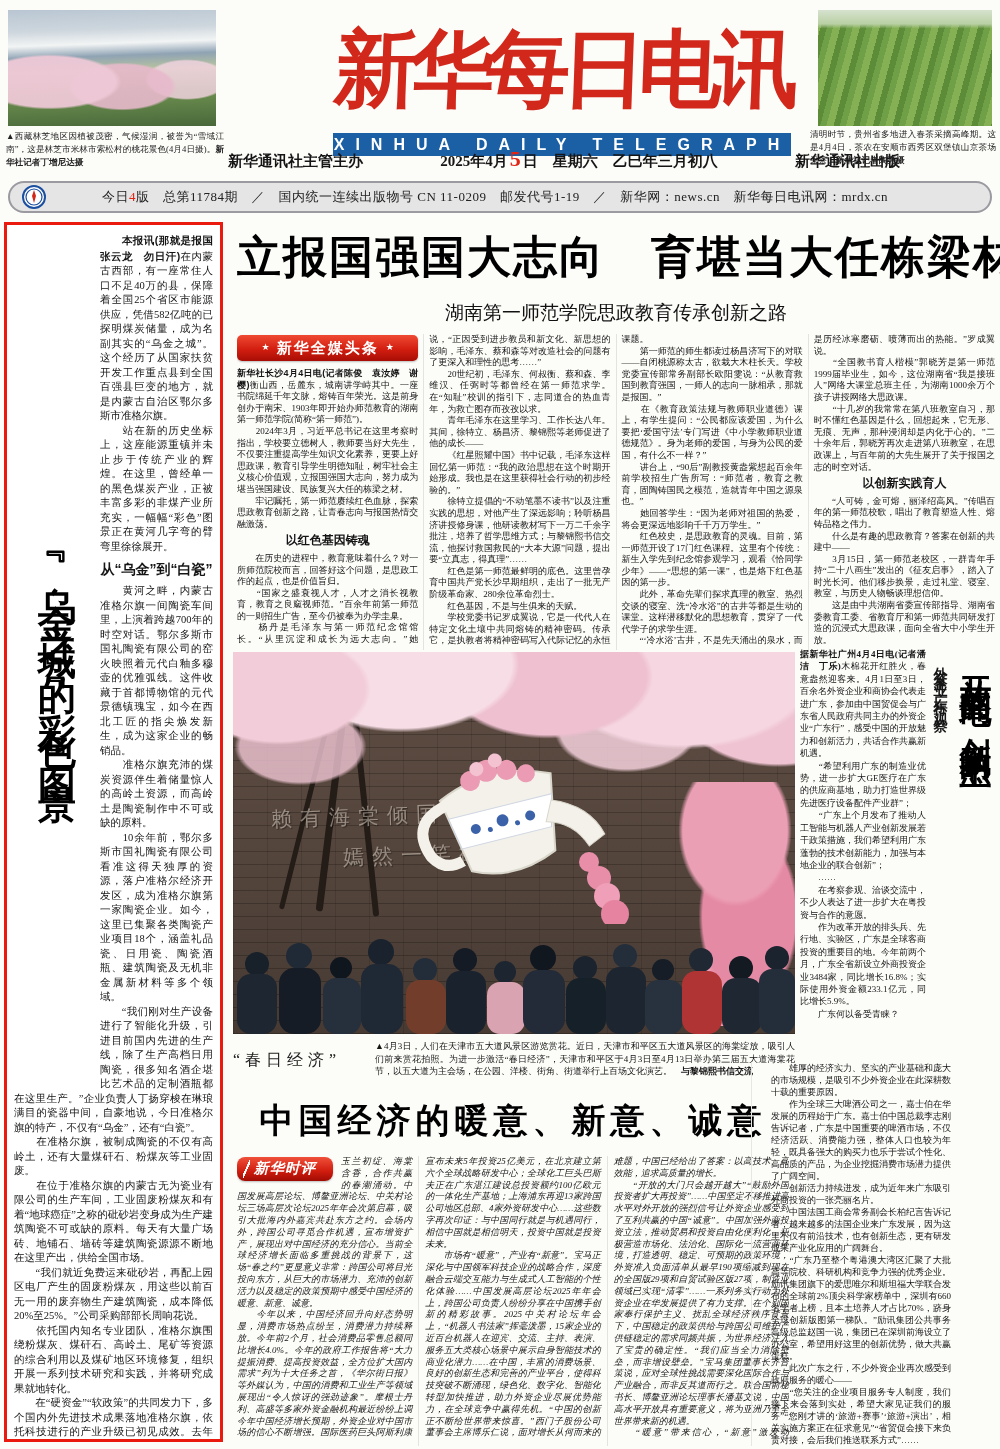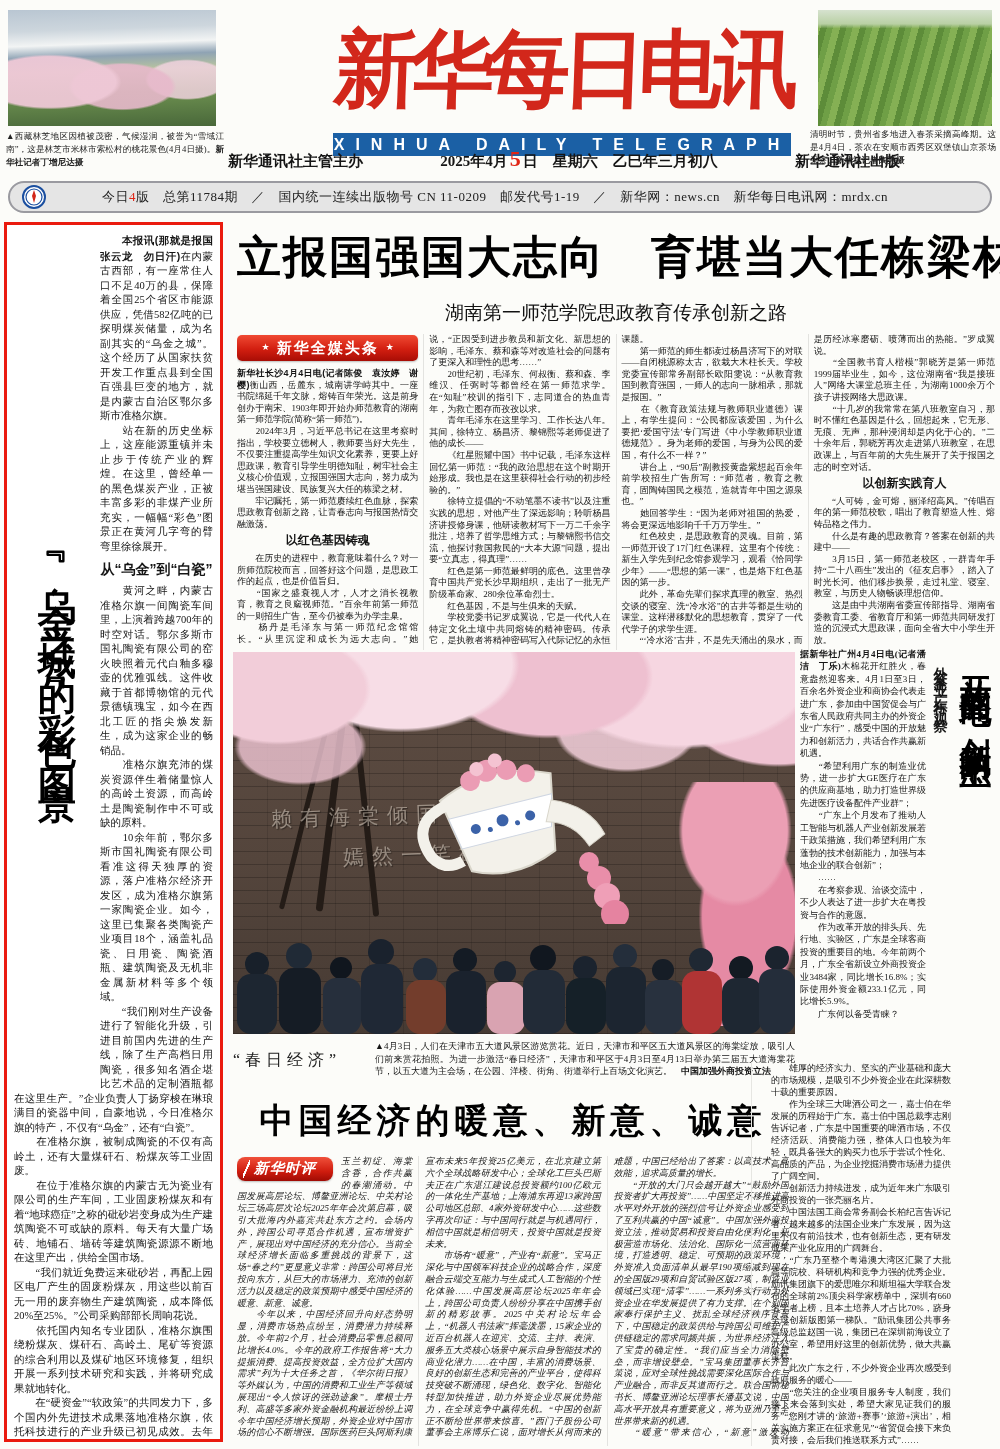--- a/index.html
+++ b/index.html
@@ -272,21 +272,21 @@
         <circle cx="508" cy="52" r="12" fill="#131a22"></circle>
           <rect x="489" y="62" width="40" height="56" rx="14" fill="#1e2732"></rect>
         <circle cx="544" cy="42" r="12" fill="#1b232e"></circle>
           <rect x="526" y="53" width="36" height="65" rx="13" fill="#242d3a"></rect>
       </g>
     </svg>
   </div>
 
   <div class="abs" id="caption-row">
     <div id="cap-label">“春日经济”</div>
-    <div id="cap-body"><span>▲4月3日，人们在天津市五大道风景区游览赏花。近日，天津市和平区五大道风景区的海棠绽放，吸引人们前来赏花拍照。为进一步激活“春日经济”，天津市和平区于4月3日至4月13日举办第三届五大道海棠花节，以五大道为主会场，在公园、洋楼、街角、街道举行上百场文化演艺。</span>　<b>中国加强外商投资立法</b></div>
+    <div id="cap-body"><span>▲4月3日，人们在天津市五大道风景区游览赏花。近日，天津市和平区五大道风景区的海棠绽放，吸引人们前来赏花拍照。为进一步激活“春日经济”，天津市和平区于4月3日至4月13日举办第三届五大道海棠花节，以五大道为主会场，在公园、洋楼、街角、街道举行上百场文化演艺。</span>　<b>与黎锦熙书信交流</b></div>
   </div>
 
   <h2 class="abs" id="a3-headline" style="margin:0;">中国经济的暖意、新意、诚意</h2>
   <div class="abs" id="a3-cols">
     <div class="badge2">
       <span class="slash"></span>
       <span>新华时评</span>
     </div>
     <p class="news-p"><span>玉兰初绽、海棠含香，合作共赢的春潮涌动。中国发展高层论坛、博鳌亚洲论坛、中关村论坛三场高层次论坛2025年年会次第启幕，吸引大批海内外嘉宾共赴东方之约。会场内外，跨国公司寻觅合作机遇，宣布增资扩产，展现出对中国经济的充分信心。当前全球经济增长面临多重挑战的背景下，这场“春之约”更显意义非常：跨国公司将目光投向东方，从巨大的市场潜力、充沛的创新活力以及稳定的政策预期中感受中国经济的暖意、新意、诚意。
 　　今年以来，中国经济回升向好态势明显，消费市场热点纷呈，消费潜力持续释放。今年前2个月，社会消费品零售总额同比增长4.0%。今年的政府工作报告将“大力提振消费、提高投资效益，全方位扩大国内需求”列为十大任务之首，《华尔街日报》等外媒认为，中国的消费和工业生产等领域展现出“令人惊讶的强劲迹象”。摩根士丹利、高盛等多家外资金融机构最近纷纷上调今年中国经济增长预期，外资企业对中国市场的信心不断增强。国际医药巨头阿斯利康宣布未来5年投资25亿美元，在北京建立第六个全球战略研发中心；全球化工巨头巴斯夫正在广东湛江建设总投资额约100亿欧元的一体化生产基地；上海浦东再迎13家跨国公司地区总部、4家外资研发中心……这些数字再次印证：与中国同行就是与机遇同行，相信中国就是相信明天，投资中国就是投资未来。

